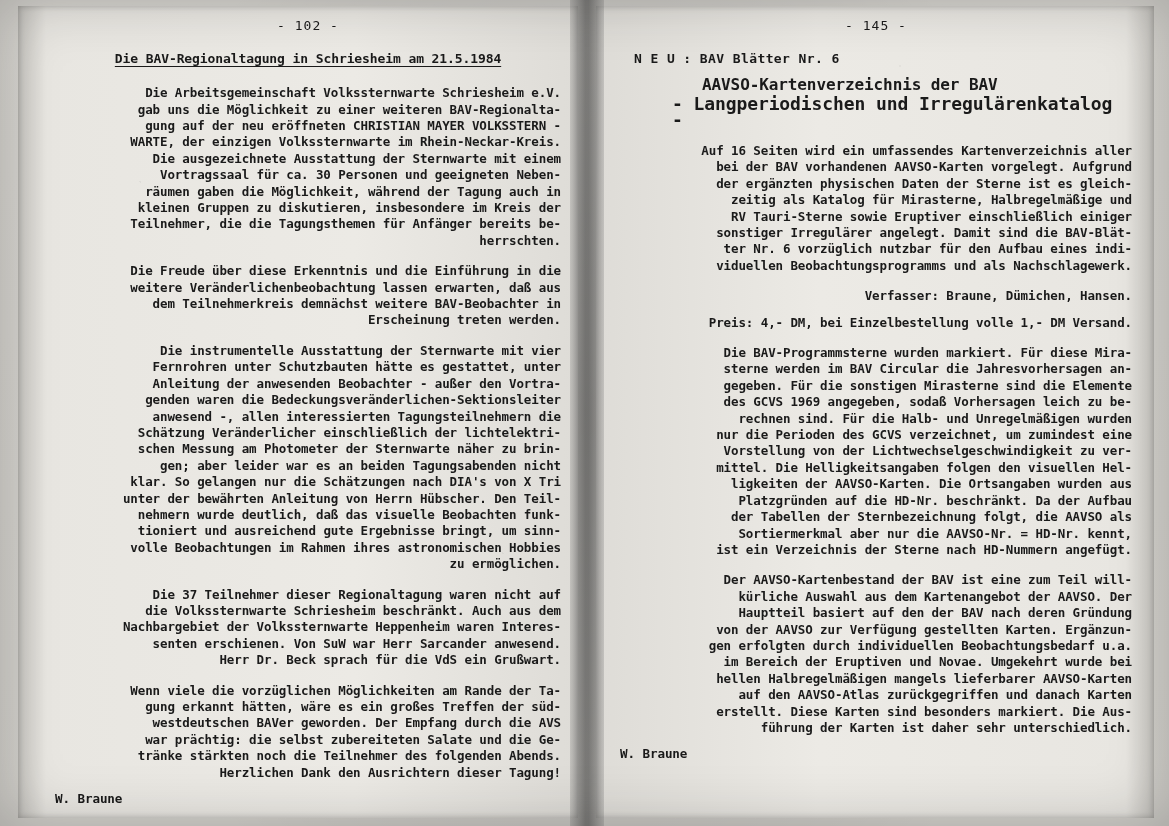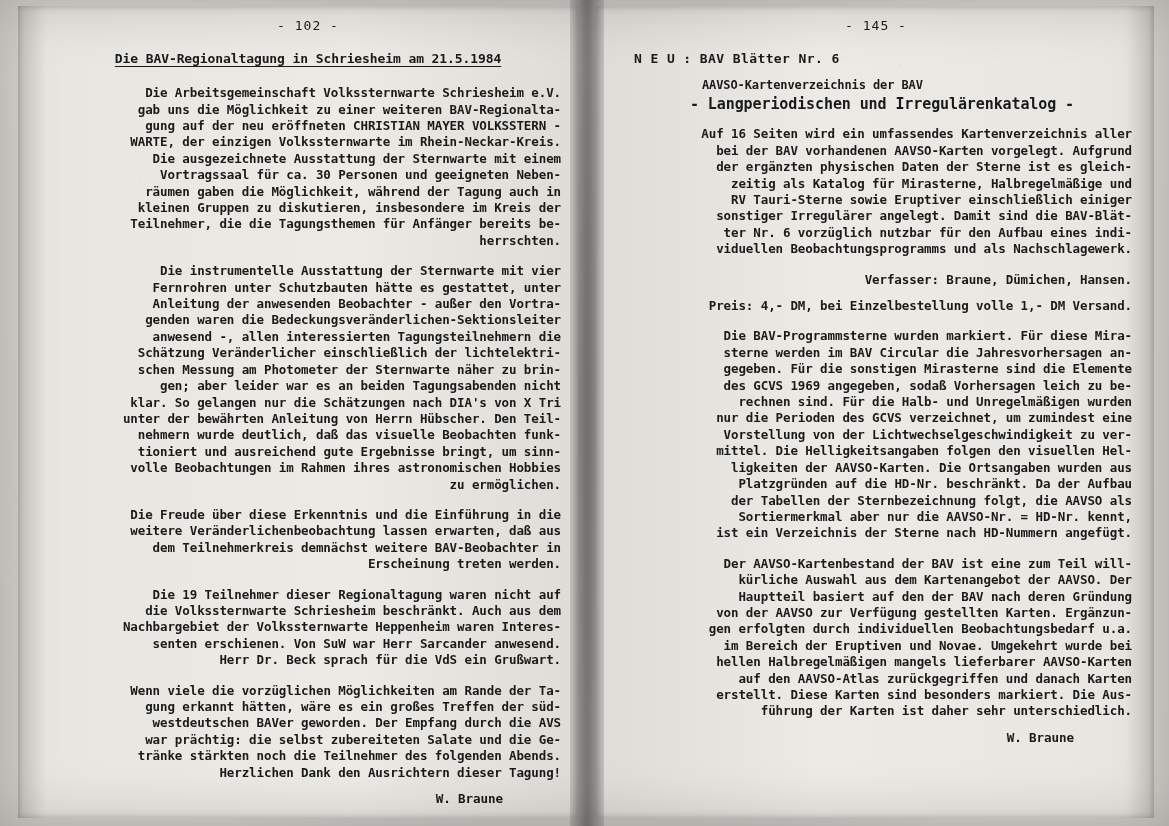--- a/index.html
+++ b/index.html
@@ -81,39 +81,39 @@
     margin: 0 0 14px 0;
     text-align: right;
     white-space: pre-wrap;
     font-size: 12.5px;
     line-height: 16.4px;
     font-weight: 600;
   }
   p.body.tight { margin-bottom: 10px; }
   .sig {
     margin-top: 10px;
-    text-align: right;
+    text-align: left;
     padding-right: 58px;
     font-size: 12.6px;
     font-weight: 600;
   }
   .r-head1 {
     font-size: 13px;
     margin: 0 0 10px 14px;
     letter-spacing: 0.4px;
     font-weight: 600;
   }
   .r-head2 {
-    font-size: 12px;
+    font-size: 16px;
     margin: 0 0 2px 82px;
     font-weight: 600;
   }
   .r-head3 {
-    font-size: 15px;
-    margin: 0 0 14px 70px;
+    font-size: 18px;
+    margin: 0 0 14px 52px;
     font-weight: 600;
   }
   
   .speckle {
     position: absolute; inset: 0;
     pointer-events: none;
     background-image:
       radial-gradient(circle at 12% 22%, rgba(0,0,0,0.05) 0 1px, transparent 1px),
       radial-gradient(circle at 77% 8%, rgba(0,0,0,0.04) 0 1px, transparent 1px),
       radial-gradient(circle at 43% 67%, rgba(0,0,0,0.04) 0 1px, transparent 1px),
@@ -142,39 +142,39 @@
     <p class="body">Die Arbeitsgemeinschaft Volkssternwarte Schriesheim e.V.
 gab uns die Möglichkeit zu einer weiteren BAV-Regionalta-
 gung auf der neu eröffneten CHRISTIAN MAYER VOLKSSTERN -
 WARTE, der einzigen Volkssternwarte im Rhein-Neckar-Kreis.
 Die ausgezeichnete Ausstattung der Sternwarte mit einem
 Vortragssaal für ca. 30 Personen und geeigneten Neben-
 räumen gaben die Möglichkeit, während der Tagung auch in
 kleinen Gruppen zu diskutieren, insbesondere im Kreis der
 Teilnehmer, die die Tagungsthemen für Anfänger bereits be-
 herrschten.</p>
+    <p class="body">Die Freude über diese Erkenntnis und die Einführung in die
+weitere Veränderlichenbeobachtung lassen erwarten, daß aus
+dem Teilnehmerkreis demnächst weitere BAV-Beobachter in
+Erscheinung treten werden.</p>
     <p class="body">Die instrumentelle Ausstattung der Sternwarte mit vier
 Fernrohren unter Schutzbauten hätte es gestattet, unter
 Anleitung der anwesenden Beobachter - außer den Vortra-
 genden waren die Bedeckungsveränderlichen-Sektionsleiter
 anwesend -, allen interessierten Tagungsteilnehmern die
 Schätzung Veränderlicher einschließlich der lichtelektri-
 schen Messung am Photometer der Sternwarte näher zu brin-
 gen; aber leider war es an beiden Tagungsabenden nicht
 klar. So gelangen nur die Schätzungen nach DIA's von X Tri
 unter der bewährten Anleitung von Herrn Hübscher. Den Teil-
 nehmern wurde deutlich, daß das visuelle Beobachten funk-
 tioniert und ausreichend gute Ergebnisse bringt, um sinn-
 volle Beobachtungen im Rahmen ihres astronomischen Hobbies
 zu ermöglichen.</p>
-    <p class="body">Die Freude über diese Erkenntnis und die Einführung in die
-weitere Veränderlichenbeobachtung lassen erwarten, daß aus
-dem Teilnehmerkreis demnächst weitere BAV-Beobachter in
-Erscheinung treten werden.</p>
-    <p class="body">Die 19 Teilnehmer dieser Regionaltagung waren nicht auf
+    <p class="body">Die 37 Teilnehmer dieser Regionaltagung waren nicht auf
 die Volkssternwarte Schriesheim beschränkt. Auch aus dem
 Nachbargebiet der Volkssternwarte Heppenheim waren Interes-
 senten erschienen. Von SuW war Herr Sarcander anwesend.
 Herr Dr. Beck sprach für die VdS ein Grußwart.</p>
     <p class="body tight">Wenn viele die vorzüglichen Möglichkeiten am Rande der Ta-
 gung erkannt hätten, wäre es ein großes Treffen der süd-
 westdeutschen BAVer geworden. Der Empfang durch die AVS
 war prächtig: die selbst zubereiteten Salate und die Ge-
 tränke stärkten noch die Teilnehmer des folgenden Abends.
 Herzlichen Dank den Ausrichtern dieser Tagung!</p>

